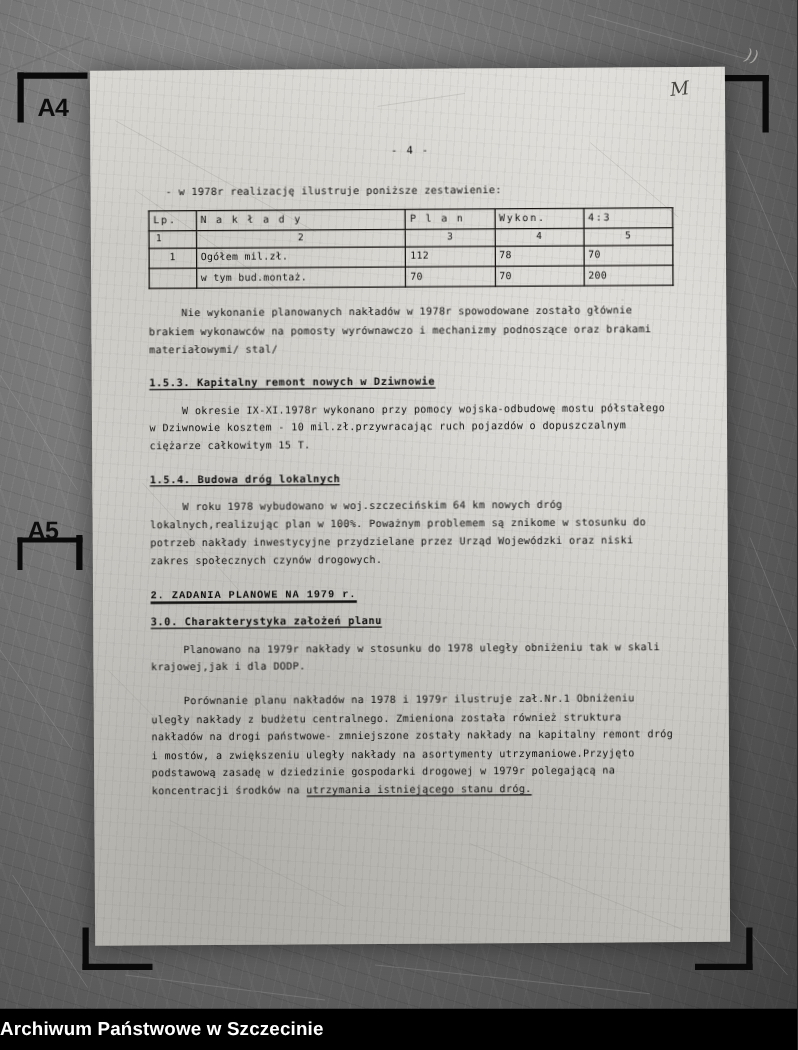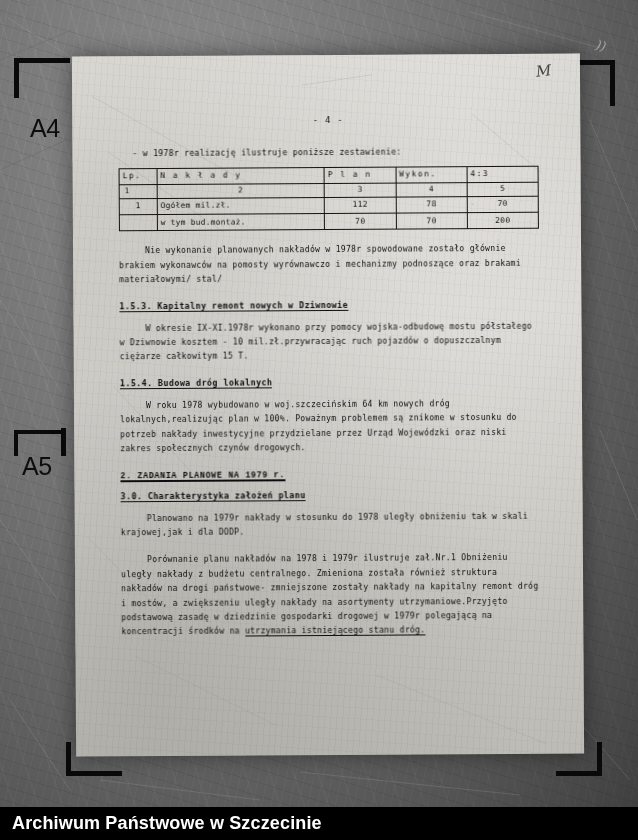--- a/index.html
+++ b/index.html
@@ -106,21 +106,21 @@
   table.tbl th { letter-spacing: 1.5px; text-align: left; }
   th.c-lp   { width: 9%;  letter-spacing: .3px; }
   th.c-nak  { width: 40%; }
   th.c-plan { width: 17%; text-align: center; letter-spacing: 1.6px; }
   th.c-wyk  { width: 17%; text-align: center; letter-spacing: .3px; margin-top: 40px; }
   th.c-ratio{ width: 17%; text-align: center; letter-spacing: .3px; }
   tr.numrow td { text-align: center; font-size: 7.6px; padding: 0px 3px; }
   tr.numrow td.lpn { text-align: left; padding-left: 5px; }
   td.lp   { text-align: center; }
   td.name { padding-left: 10px; letter-spacing: .25px; }
-  td.num  { text-align: center; }
+  td.num  { text-align: left; }
 
   p.para {
     margin: 0 0 13px 0;
     text-align: left;
     text-indent: 26px;
     letter-spacing: .28px;
   }
 
   h3.sec {
     margin: 0 0 8px 0;
@@ -140,35 +140,34 @@
   #watermark-bar {
     position: absolute;
     left: 0; bottom: 0;
     width: 638px; height: 33px;
     background: #000;
     display: flex; align-items: center;
   }
   #watermark-bar span {
     color: #fff;
     font-family: "Liberation Sans", sans-serif;
-    font-size: 18px;
+    font-size: 15px;
     font-weight: bold;
     letter-spacing: .15px;
-    margin-left: 12px;
+    margin-left: 0;
   }
 
   
   .side-label {
     position: absolute;
     font-family: "Liberation Sans", sans-serif;
-    font-weight: normal;
+    font-weight: bold;
     color: #0d0d0d;
-    font-size: 25px;
+    font-size: 20px;
     letter-spacing: -.5px;
-    margin-top: 38px;
   }
 
   
   #hand-mark {
     position: absolute;
     left: 536px; top: 62px;
     font-family: "DejaVu Serif", serif;
     font-style: italic;
     font-size: 15px;
     color: #26241f;

